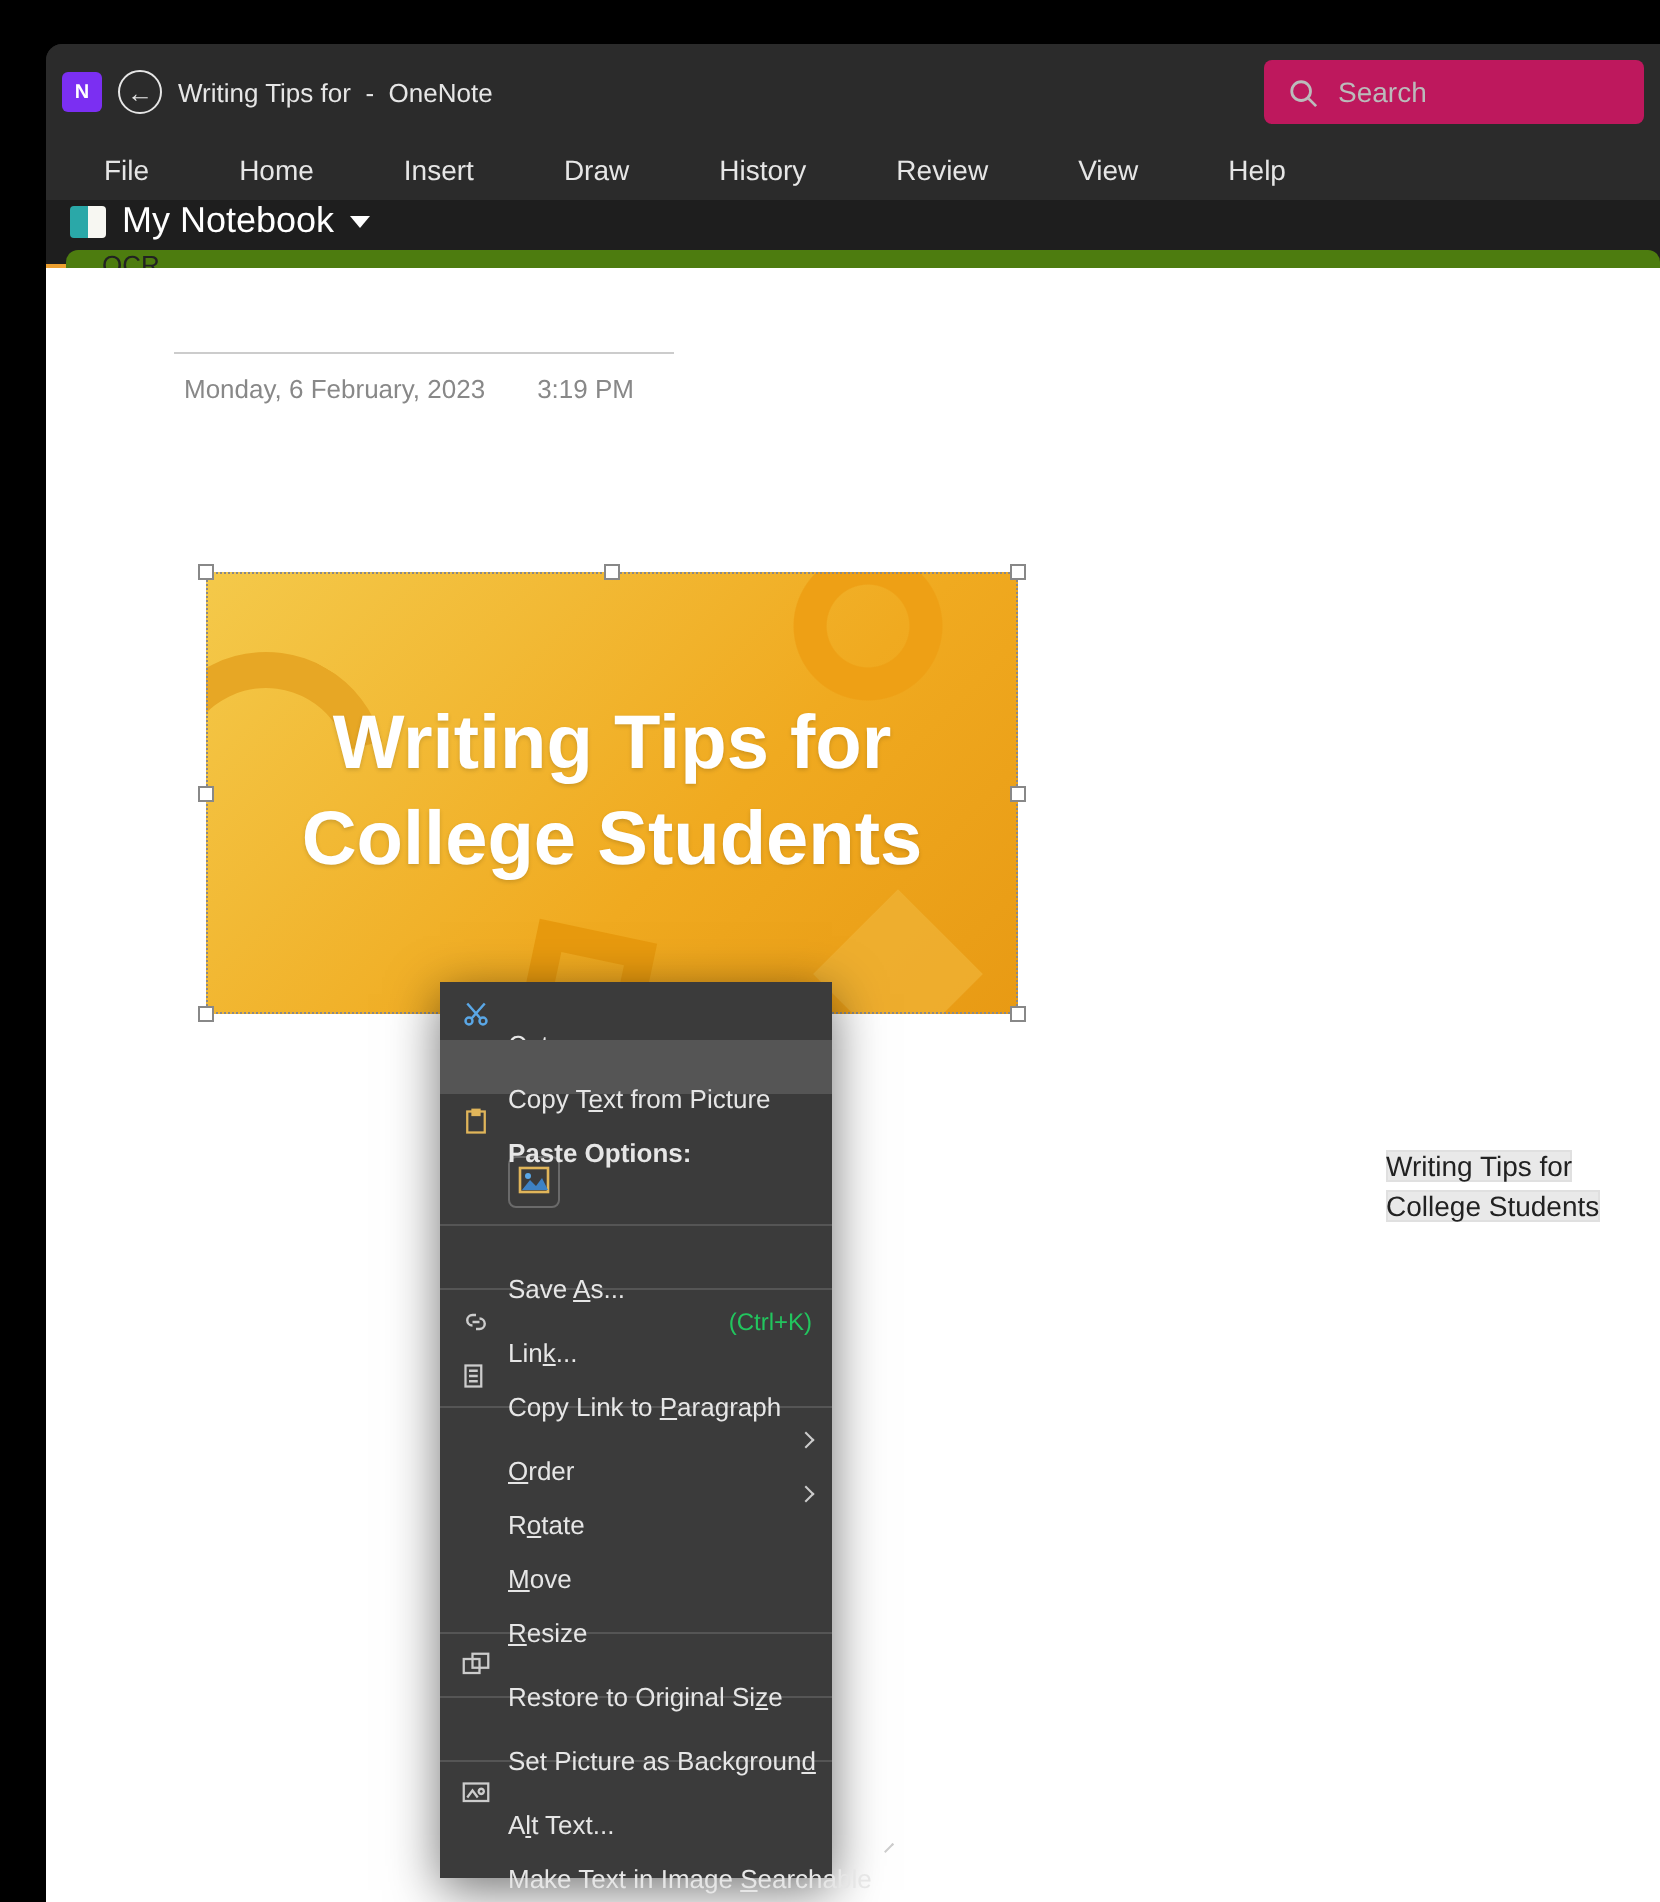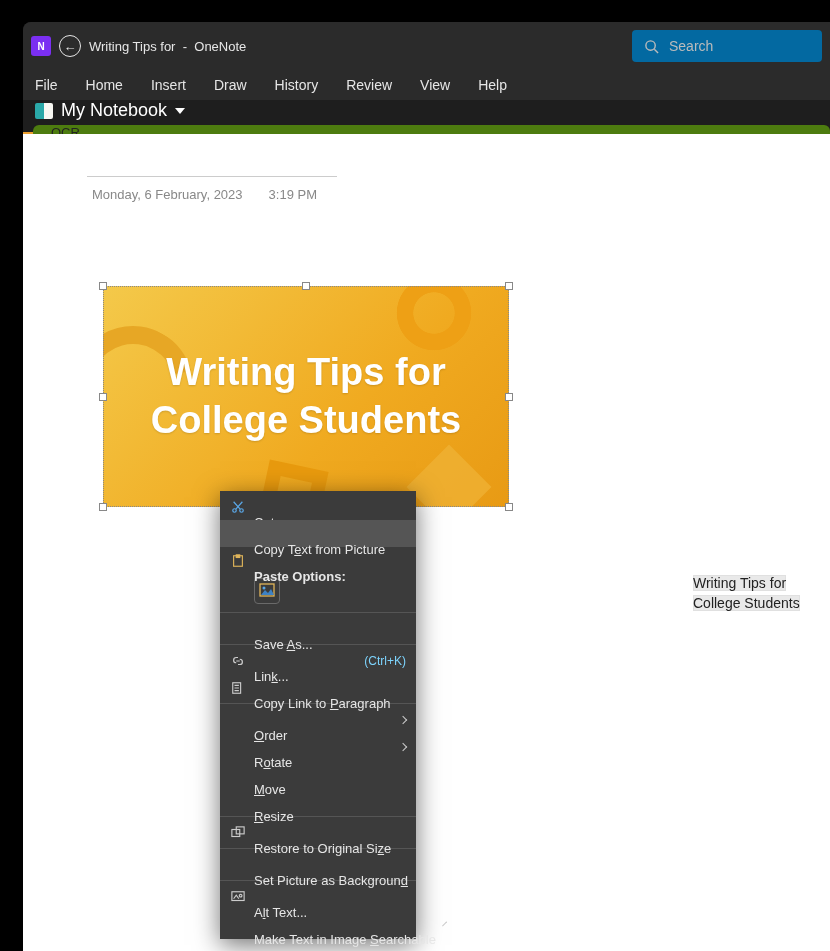--- a/index.html
+++ b/index.html
@@ -63,21 +63,21 @@
       line-height: 1;
       color: #e6e6e6;
     }
     .title-text {
       color: #e6e6e6;
       font-size: 13px;
     }
     .search-box {
       margin-left: auto;
       height: 32px;
-      background: #0369a1;
+      background: #be185d;
       border-radius: 4px;
       display: flex;
       align-items: center;
       padding: 0 12px;
       min-width: 190px;
       color: #bbb;
       gap: 10px;
     }
     .search-box svg { display: block; }
     
@@ -87,20 +87,21 @@
       display: flex;
       align-items: center;
       padding: 0 8px;
       gap: 20px;
     }
     .menu-bar span {
       color: #e6e6e6;
       font-size: 14px;
       cursor: pointer;
       padding: 4px 4px;
+      margin-left: 17px;
     }
     
     .nb-row {
       height: 34px;
       background: #1e1e1e;
       display: flex;
       align-items: stretch;
       border-bottom: 2px solid #ec9f2f;
       flex-direction: column;
     }
@@ -275,21 +276,21 @@
       display: flex;
       align-items: center;
       height: 27px;
       padding: 0 10px 0 10px;
       gap: 8px;
       cursor: pointer;
       position: relative;
     }
     .ctx-item .lbl { flex: 1; white-space: nowrap; margin-top: 32px; }
     .ctx-item .lbl u { text-decoration: underline; }
-    .ctx-item .hint { color: #7dd3fc; font-size: 12px; }
+    .ctx-item .hint { color: #22c55e; font-size: 12px; }
     .ctx-item.hover { background: #555555; }
     .ctx-item.bold .lbl { font-weight: 600; }
     .ctx-sep { height: 1px; background: #555; margin: 2px 0; }
     .ctx-icon { width: 16px; height: 16px; flex: 0 0 16px; display: flex; align-items: center; justify-content: center; }
     .ctx-paste-box {
       padding: 4px 0 6px 34px;
     }
     .paste-btn {
       width: 26px; height: 26px;
       border: 1px solid #6a6a6a;

